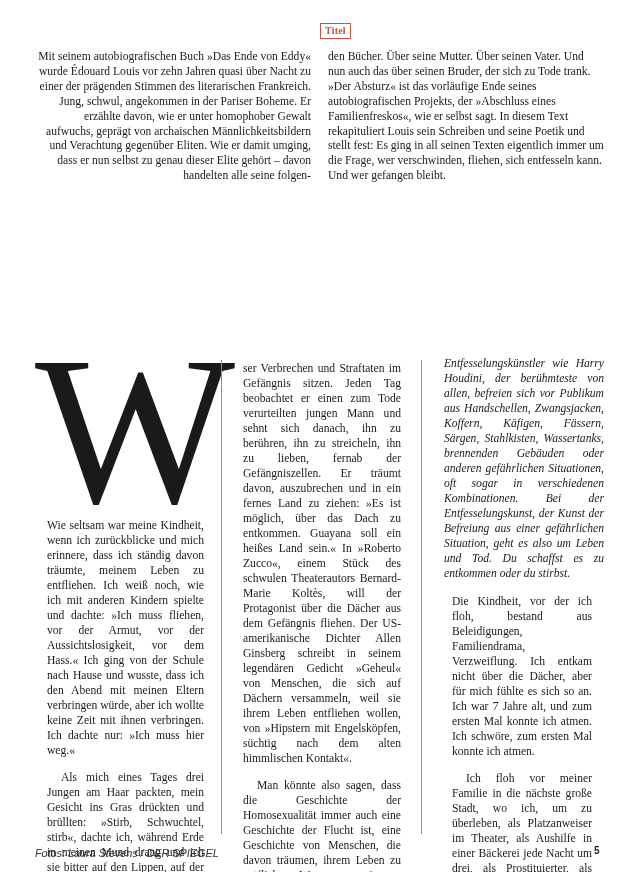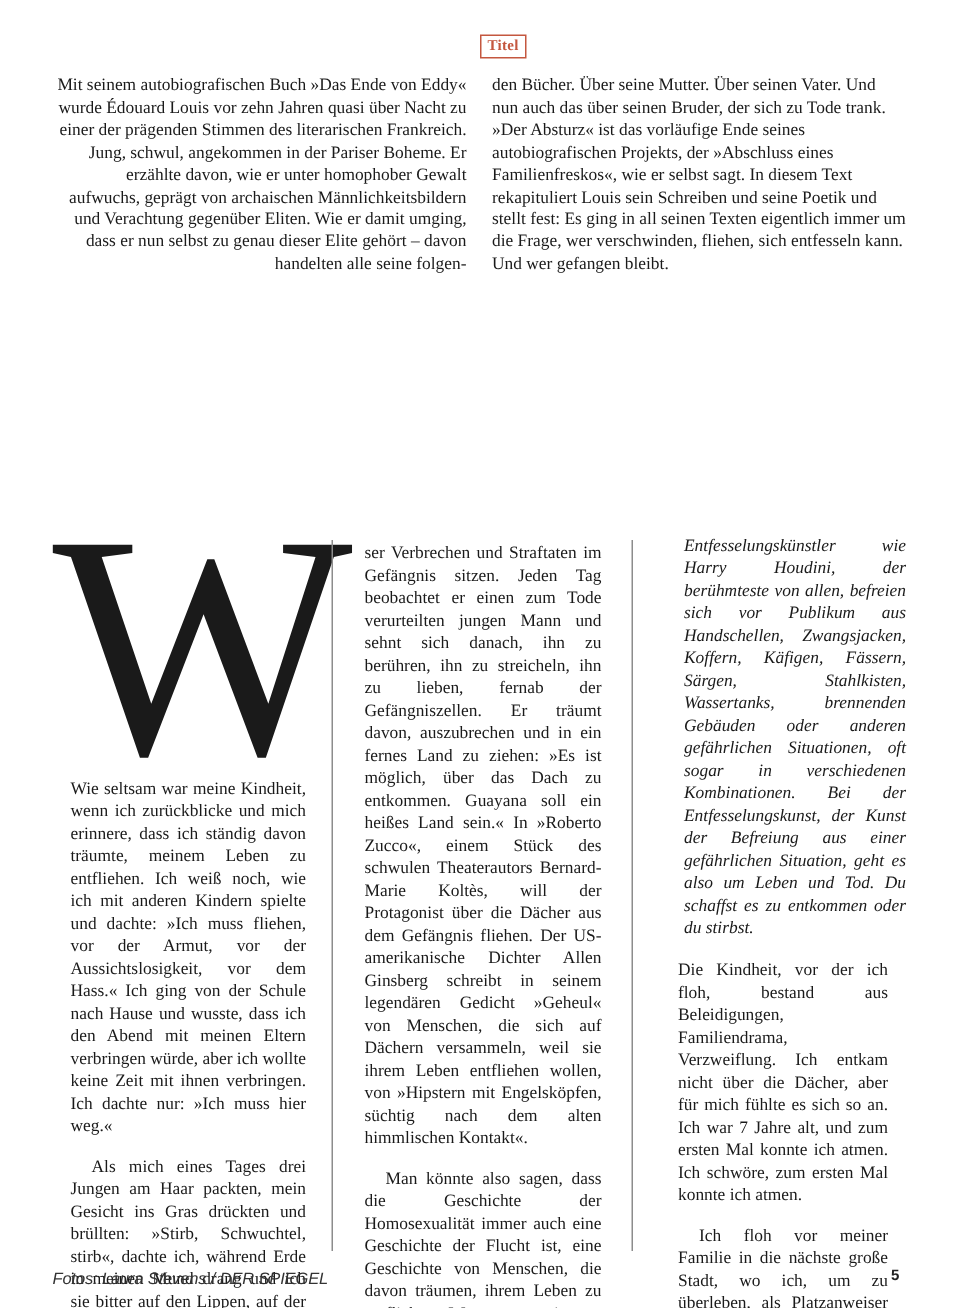--- a/index.html
+++ b/index.html
@@ -19,21 +19,21 @@
   .col1 { left: 35px; top: 350px; width: 181px; }
   .col2 { left: 231px; top: 349px; width: 182px; }
   .col3 { left: 440px; top: 356px; width: 164px; }
   .divider { position: absolute; width: 1px; background: #8c8c8c; }
   .div1 { left: 221px; top: 360px; height: 474px; }
   .div2 { left: 421px; top: 360px; height: 474px; }
   .dropcap { display: block; font-size: 212px; line-height: 150px; height: 150px; font-weight: normal;
          text-align: center; margin: 6px 0 12px 0; letter-spacing: -4px; }
   .italic-block { font-style: italic; text-align: justify; }
   .col2 .italic-block { margin: 14px 0 0 14px; text-align: left; }
-  .col3 .italic-block { margin: 0 0 13px 16px; }
+  .col3 .italic-block { margin: 0 0 13px 4px; }
   .footer-credit { position: absolute; left: 35px; top: 847px; font-family: "Liberation Sans", "DejaVu Sans", sans-serif;
          font-size: 11px; color: #333; letter-spacing: -0.1px; font-style: italic; }
   .page-number { position: absolute; left: 594px; top: 845px; font-family: "Liberation Sans", "DejaVu Sans", sans-serif;
          font-weight: bold; font-size: 10px; color: #222; }
 </style>
 </head>
 <body>
 
 <div class="section-badge">Titel</div>
 

